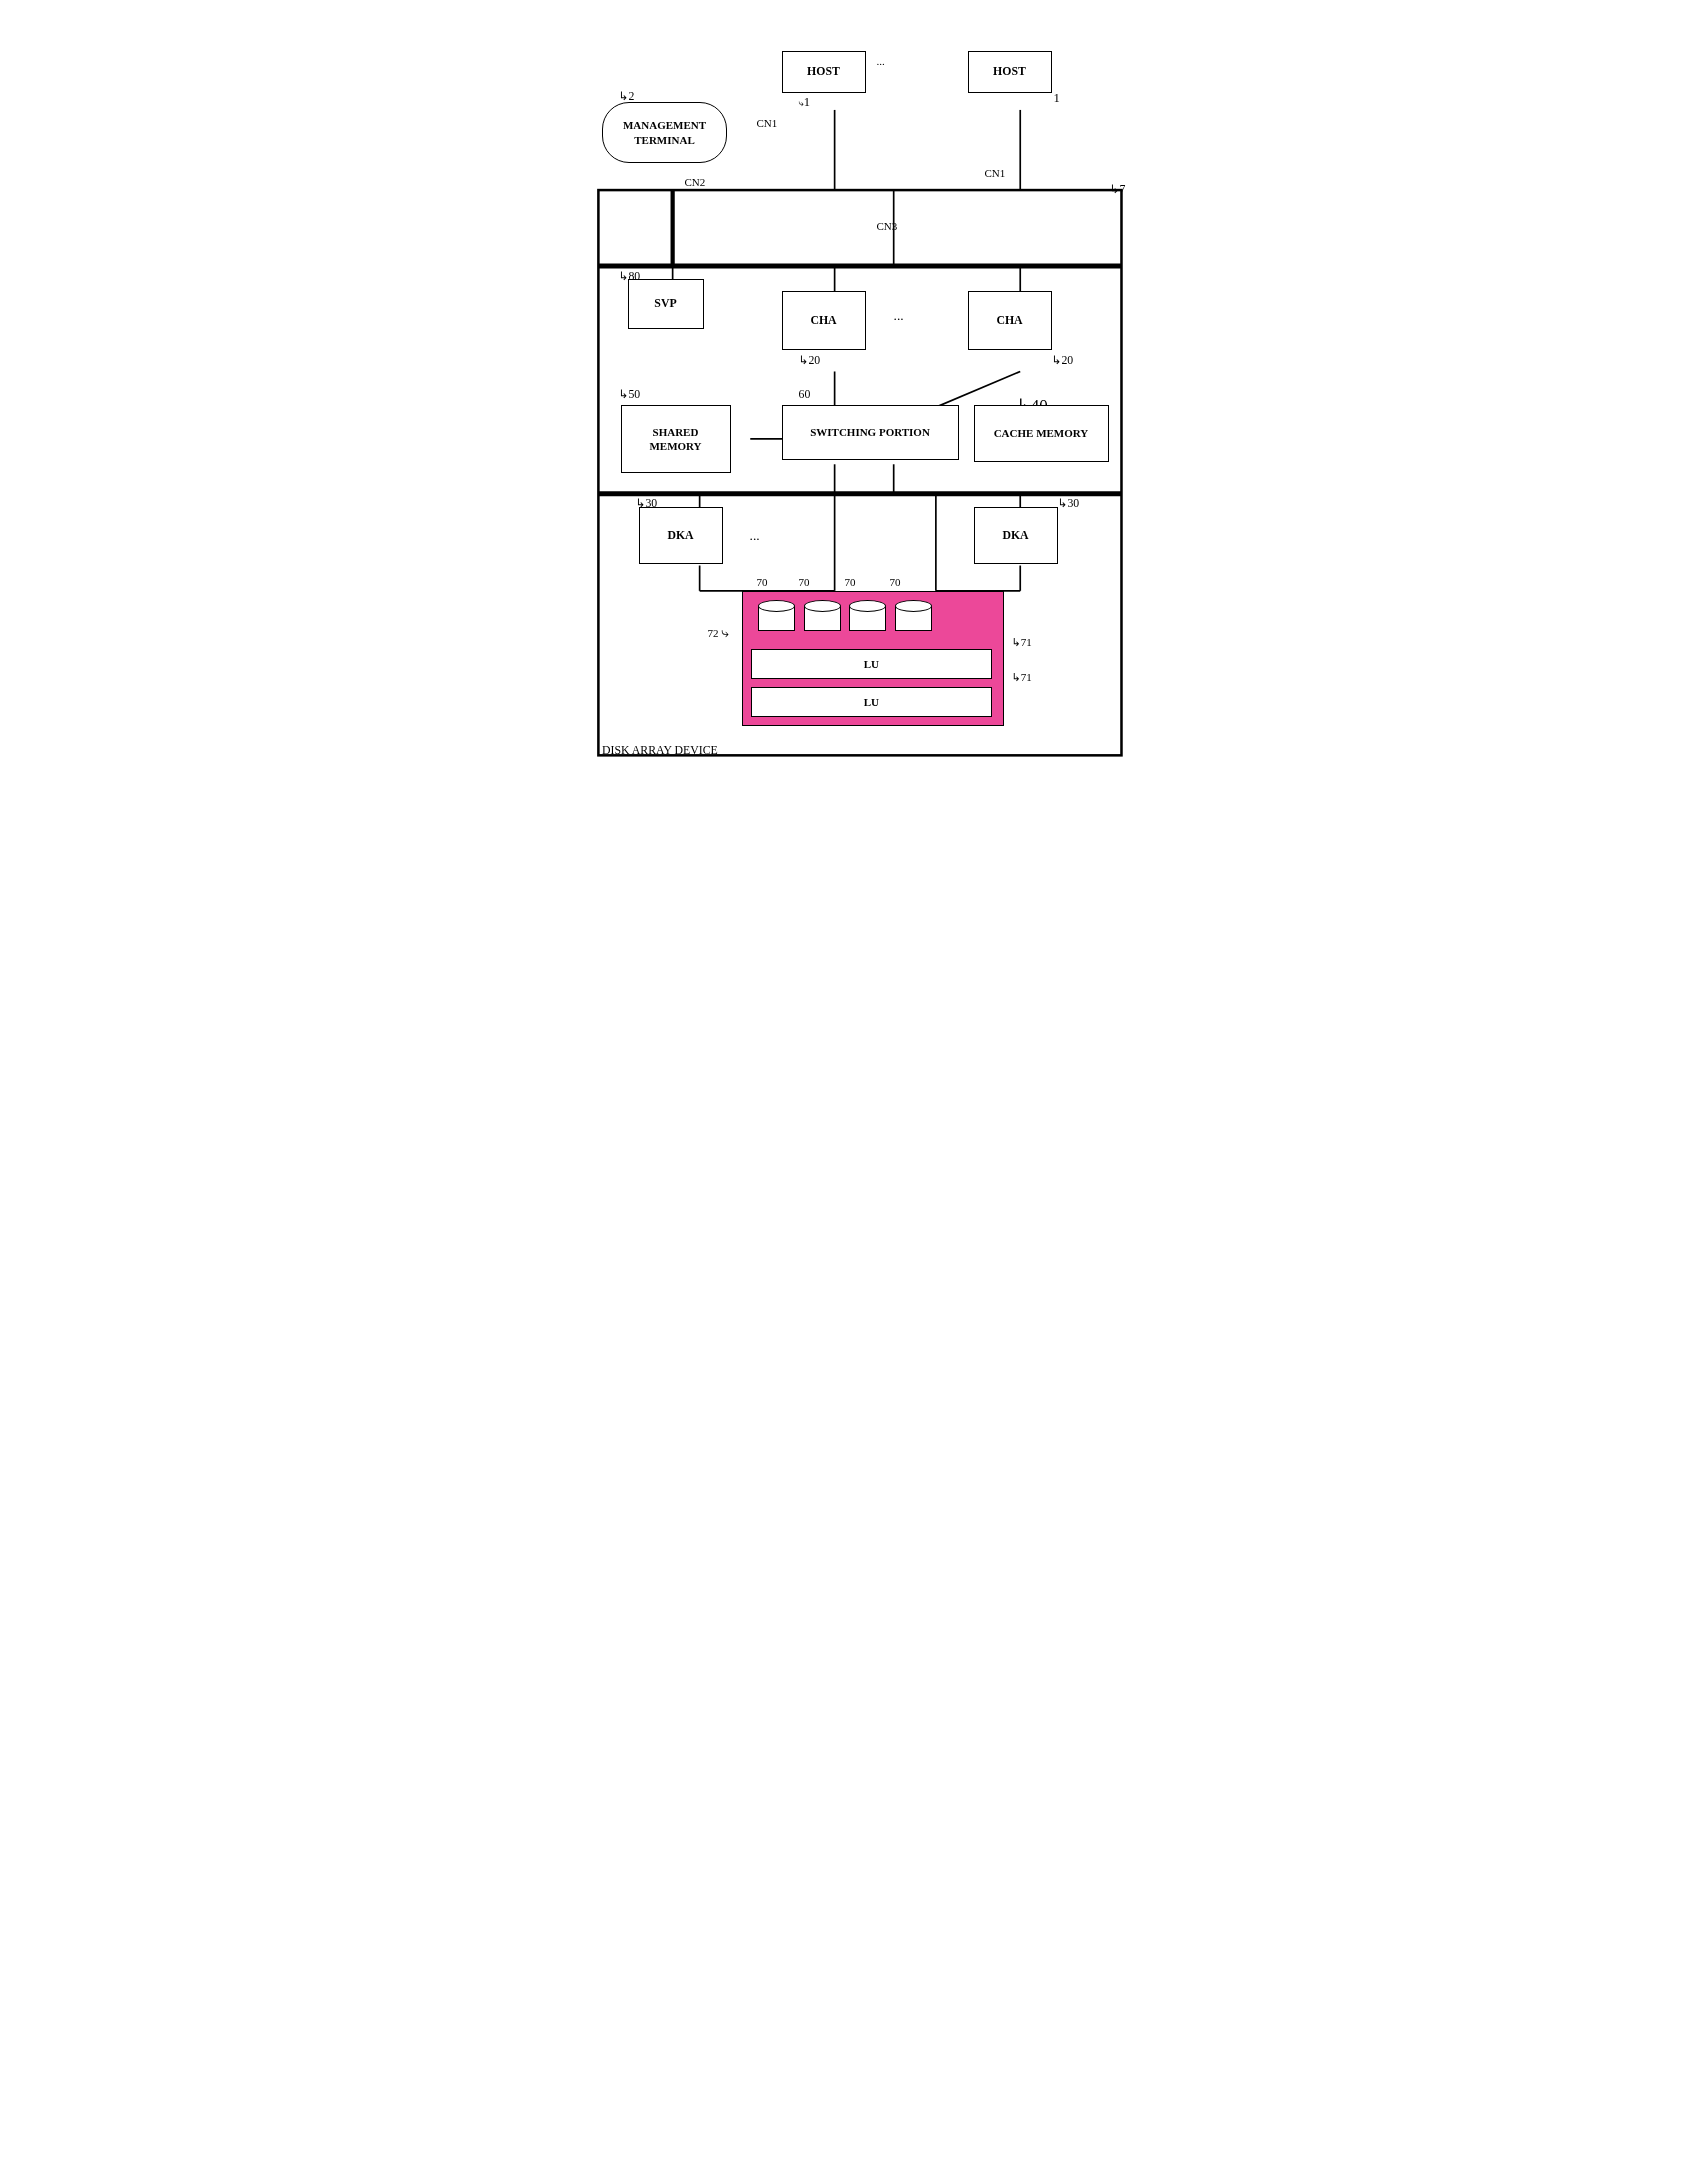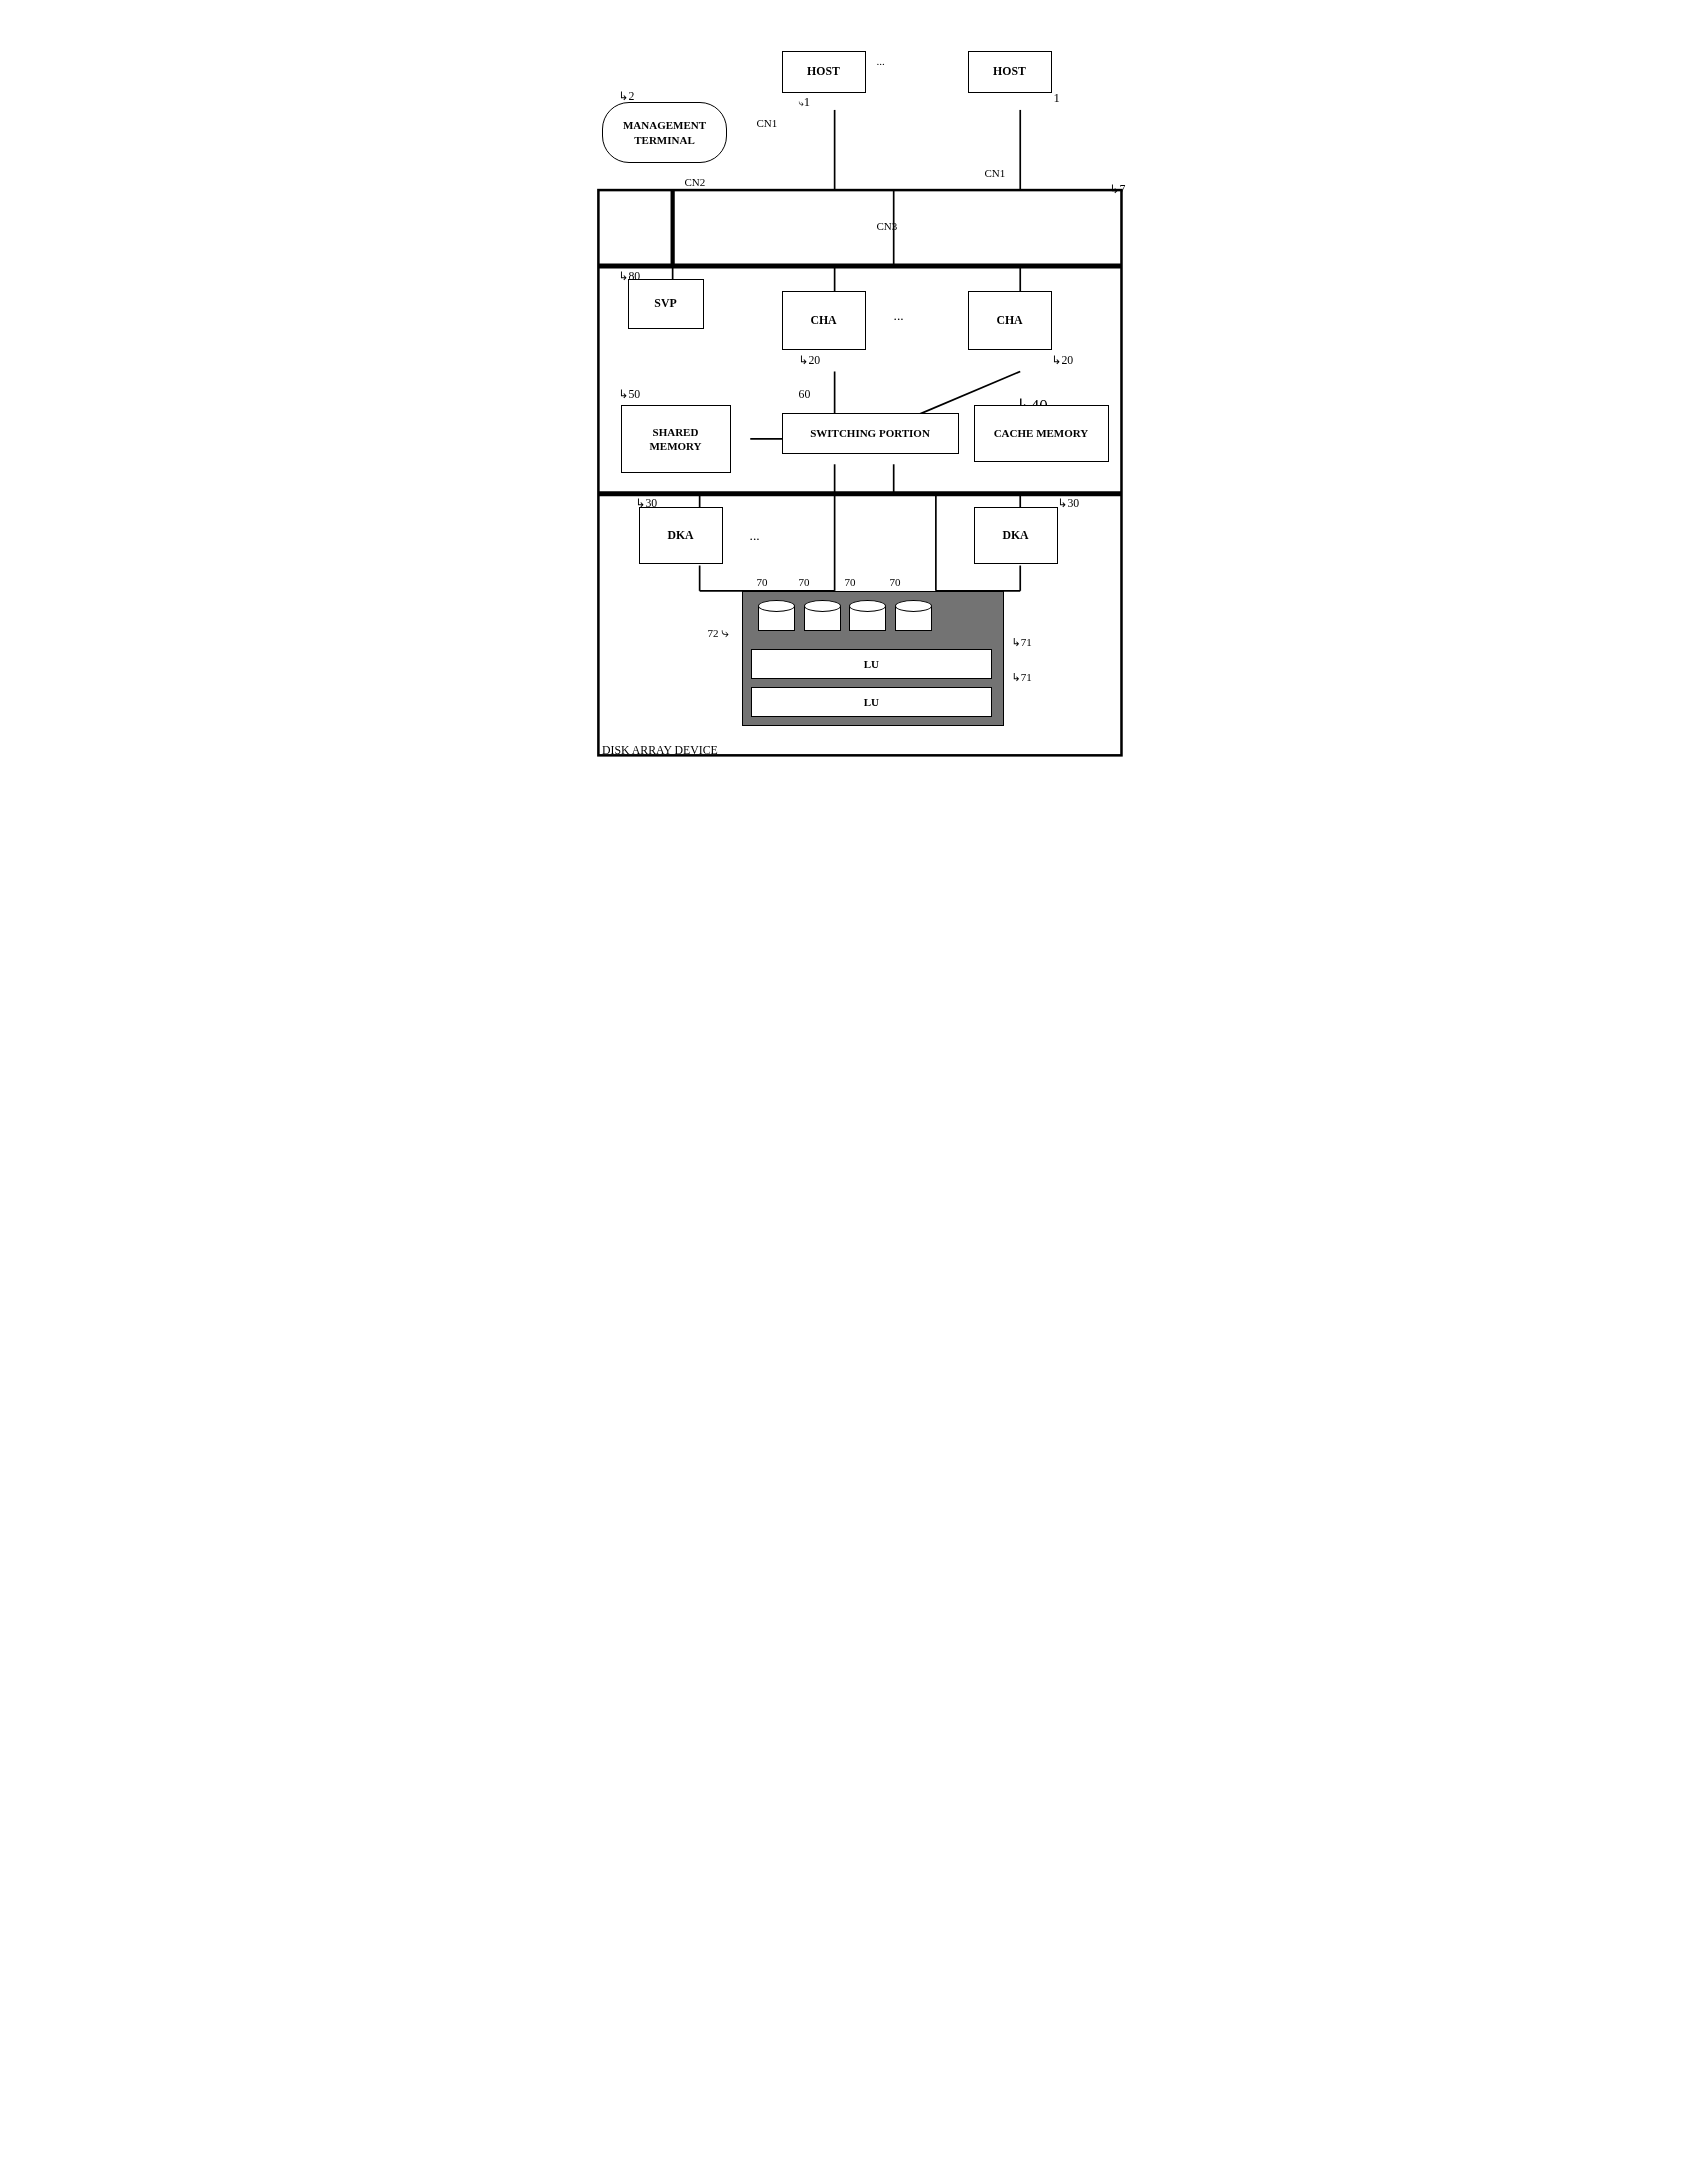--- a/index.html
+++ b/index.html
@@ -215,21 +215,21 @@
 
     <div class="label" style="left:226px; top:353px; font-size:11.8px;">
       <span>60</span>
     </div>
 
     <div class="box" style="left:48px; top:371px; width:110px; height:68px; font-size:11px;">
       <span style="white-space:pre-line;">SHARED
 MEMORY</span>
     </div>
 
-    <div class="box" style="left:209px; top:371px; width:177px; height:41px; font-size:11px;margin-top:8px;">
+    <div class="box" style="left:209px; top:371px; width:177px; height:55px; font-size:11px;">
       <span>SWITCHING PORTION</span>
     </div>
 
     <div class="box" style="left:401px; top:371px; width:135px; height:57px; font-size:11px;">
       <span>CACHE MEMORY</span>
     </div>
 
     <div class="box" style="left:66px; top:473px; width:84px; height:57px;">
       <span>DKA</span>
     </div>
@@ -239,21 +239,21 @@
 
     <div class="label" style="left:177px; top:494px; font-size:13.5px;">...</div>
 
     <div class="label" style="left:63px; top:462px; font-size:11.8px;">
       ↳<span>30</span>
     </div>
     <div class="label" style="left:485px; top:462px; font-size:11.8px;">
       ↳<span>30</span>
     </div>
 
-    <div style="position:absolute; left:169px; top:557px; width:262px; height:135px; border:1.7px solid #000; background:#737373;">
+    <div style="position:absolute; left:169px; top:557px; width:262px; height:135px; border:1.7px solid #000; background:#ec4899;">
 
       <div style="position:absolute; left:15px; top:8.4px;">
         <div class="cyl-top"></div>
         <div class="cyl-body"></div>
       </div>
 
       <div style="position:absolute; left:61px; top:8.4px;">
         <div class="cyl-top"></div>
         <div class="cyl-body"></div>
       </div>

